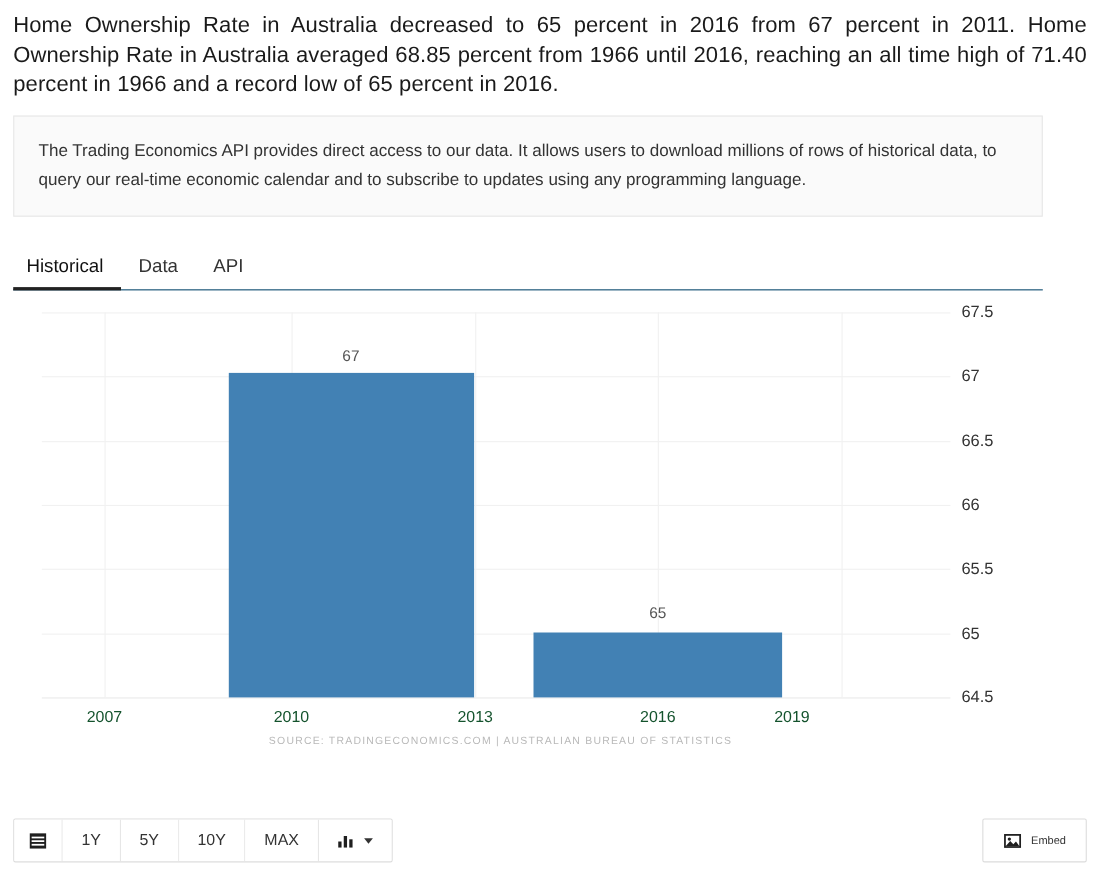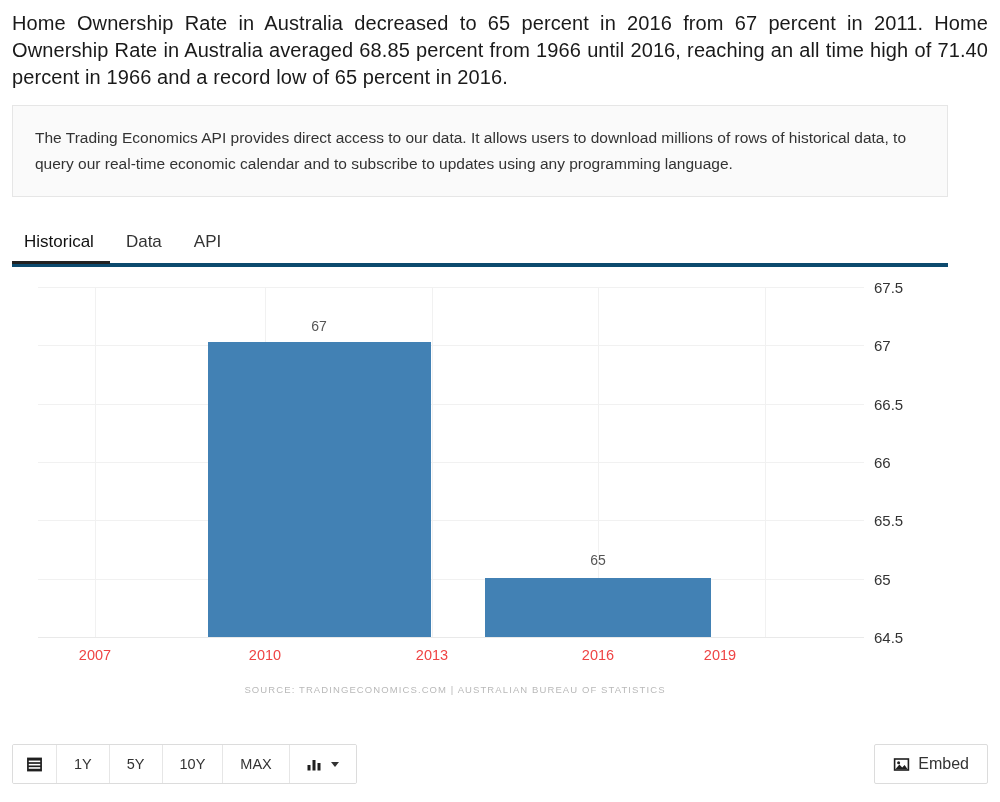--- a/index.html
+++ b/index.html
@@ -52,21 +52,21 @@
     font-size: 17px;
     padding: 13px 18px;
     cursor: pointer;
     white-space: nowrap;
     line-height: 1;
   }
 
   
   .tabs {
     margin: 22px 52px 0 12px;
-    border-bottom: 4px solid #0c4a6e;
+    border-bottom: 1px solid #0c4a6e;
     display: flex;
     align-items: flex-end;
     height: 44px;
   }
   .tab {
     font-size: 17px;
     color: #333333;
     padding: 0 16px 11px 16px;
     cursor: pointer;
     position: relative;
@@ -131,35 +131,34 @@
     position: absolute;
     left: 874px;
     font-size: 15px;
     color: #333333;
     transform: translateY(-50%);
     white-space: nowrap;
   }
   .xtick {
     position: absolute;
     font-size: 14.5px;
-    color: #ef4444;
+    color: #14532d;
     transform: translateX(-50%);
     white-space: nowrap;
   }
   .source {
     position: absolute;
     left: 0;
     right: 0;
     top: 404px;
     text-align: center;
     font-size: 9.5px;
     letter-spacing: 1.1px;
     color: #b9b9b9;
     padding-right: 90px;
-    margin-top: 13px;
   }
 
   
   .toolbar {
     position: absolute;
     left: 12px;
     right: 12px;
     bottom: 18px;
     height: 40px;
     display: flex;
@@ -195,21 +194,21 @@
   .embed-btn {
     display: flex;
     align-items: center;
     gap: 8px;
     border: 1px solid #dcdcdc;
     background: #ffffff;
     height: 40px;
     padding: 0 18px;
     box-sizing: border-box;
     border-radius: 2px;
-    font-size: 16px;
+    font-size: 10px;
     color: #333333;
     cursor: pointer;
     white-space: nowrap;
   }
 
   .ico { display: inline-flex; align-items: center; }
   .caret {
     width: 0; height: 0;
     border-left: 4.5px solid transparent;
     border-right: 4.5px solid transparent;

